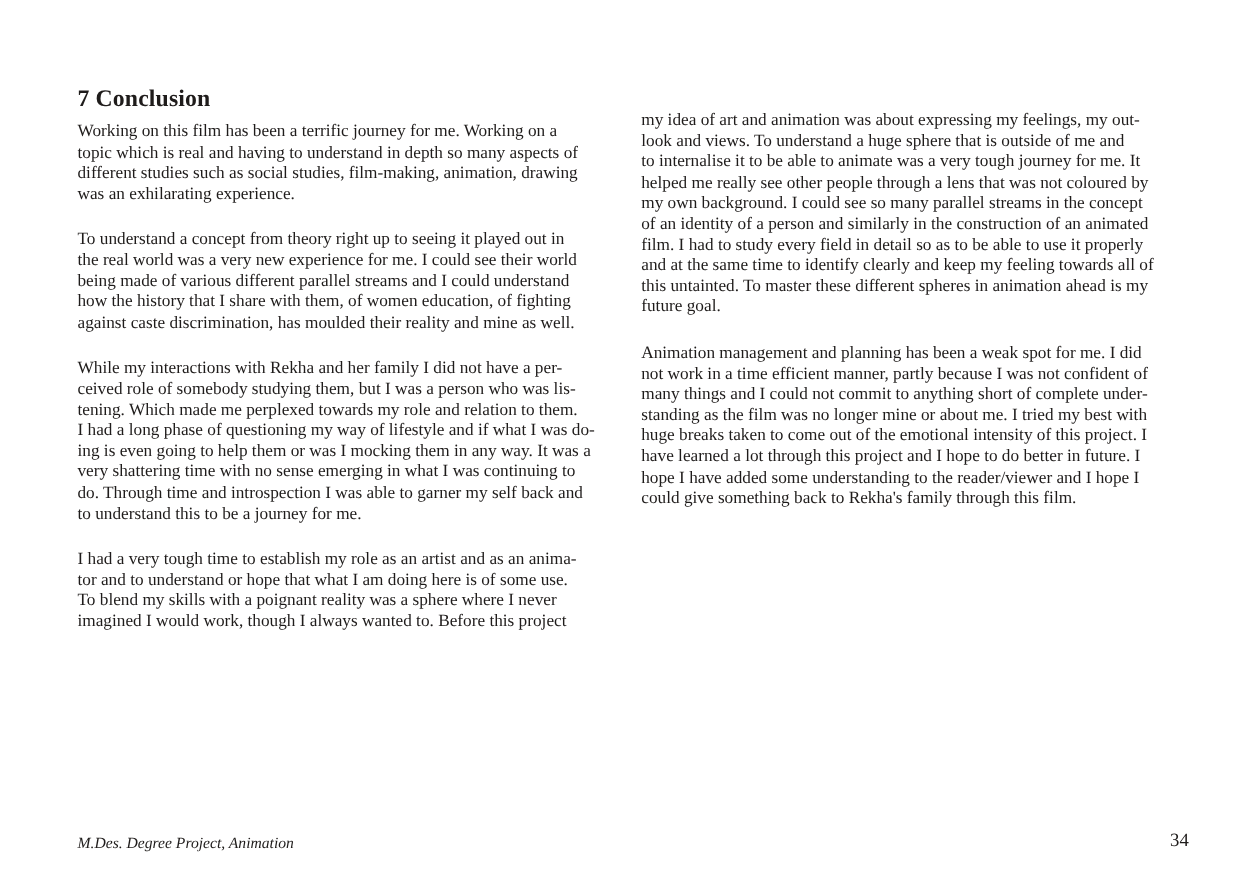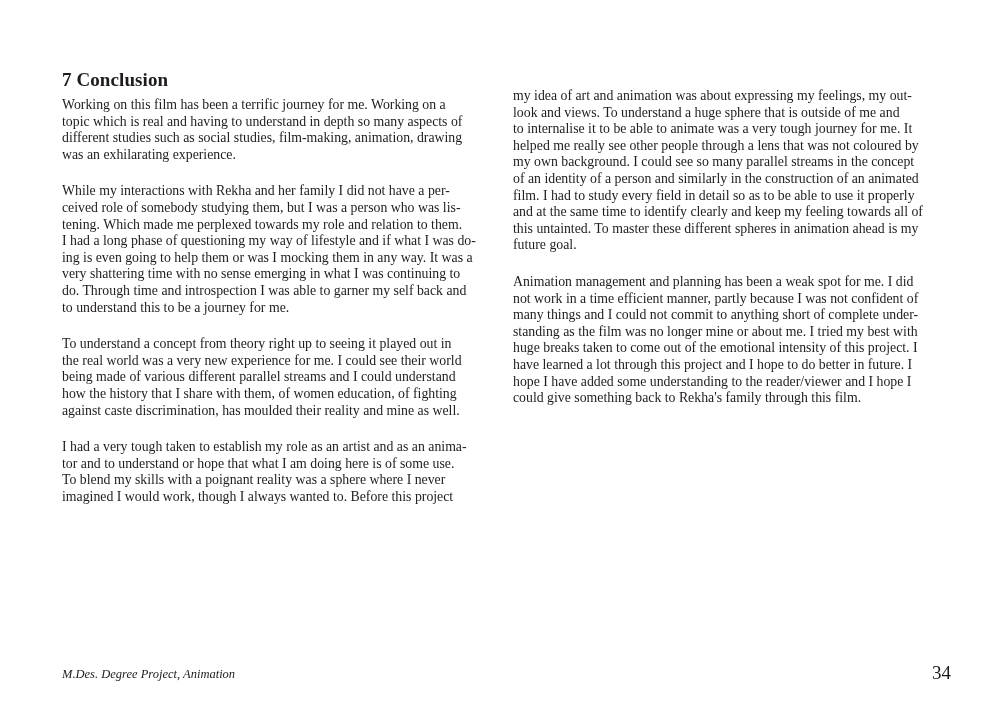--- a/index.html
+++ b/index.html
@@ -42,50 +42,50 @@
     left: 62px;
     top: 667px;
     font-style: italic;
     font-size: 12.5px;
     line-height: 15px;
   }
   .page-number {
     position: absolute;
     right: 49px;
     top: 665px;
-    font-size: 19px;
+    font-size: 15px;
     line-height: 16px;
   }
 </style>
 </head>
 <body>
 
 <div class="page">
 
   <h1 class="page-title">7 Conclusion</h1>
 
   <div class="column column-left">
     <p>Working on this film has been a terrific journey for me. Working on a
 topic which is real and having to understand in depth so many aspects of
 different studies such as social studies, film-making, animation, drawing
 was an exhilarating experience.</p>
+    <p>To understand a concept from theory right up to seeing it played out in
+the real world was a very new experience for me. I could see their world
+being made of various different parallel streams and I could understand
+how the history that I share with them, of women education, of fighting
+against caste discrimination, has moulded their reality and mine as well.</p>
     <p>While my interactions with Rekha and her family I did not have a per-
 ceived role of somebody studying them, but I was a person who was lis-
 tening. Which made me perplexed towards my role and relation to them.
 I had a long phase of questioning my way of lifestyle and if what I was do-
 ing is even going to help them or was I mocking them in any way. It was a
 very shattering time with no sense emerging in what I was continuing to
 do. Through time and introspection I was able to garner my self back and
 to understand this to be a journey for me.</p>
-    <p>To understand a concept from theory right up to seeing it played out in
-the real world was a very new experience for me. I could see their world
-being made of various different parallel streams and I could understand
-how the history that I share with them, of women education, of fighting
-against caste discrimination, has moulded their reality and mine as well.</p>
-    <p>I had a very tough taken to establish my role as an artist and as an anima-
+    <p>I had a very tough time to establish my role as an artist and as an anima-
 tor and to understand or hope that what I am doing here is of some use.
 To blend my skills with a poignant reality was a sphere where I never
 imagined I would work, though I always wanted to. Before this project</p>
   </div>
 
   <div class="column column-right">
     <p>my idea of art and animation was about expressing my feelings, my out-
 look and views. To understand a huge sphere that is outside of me and
 to internalise it to be able to animate was a very tough journey for me. It
 helped me really see other people through a lens that was not coloured by

